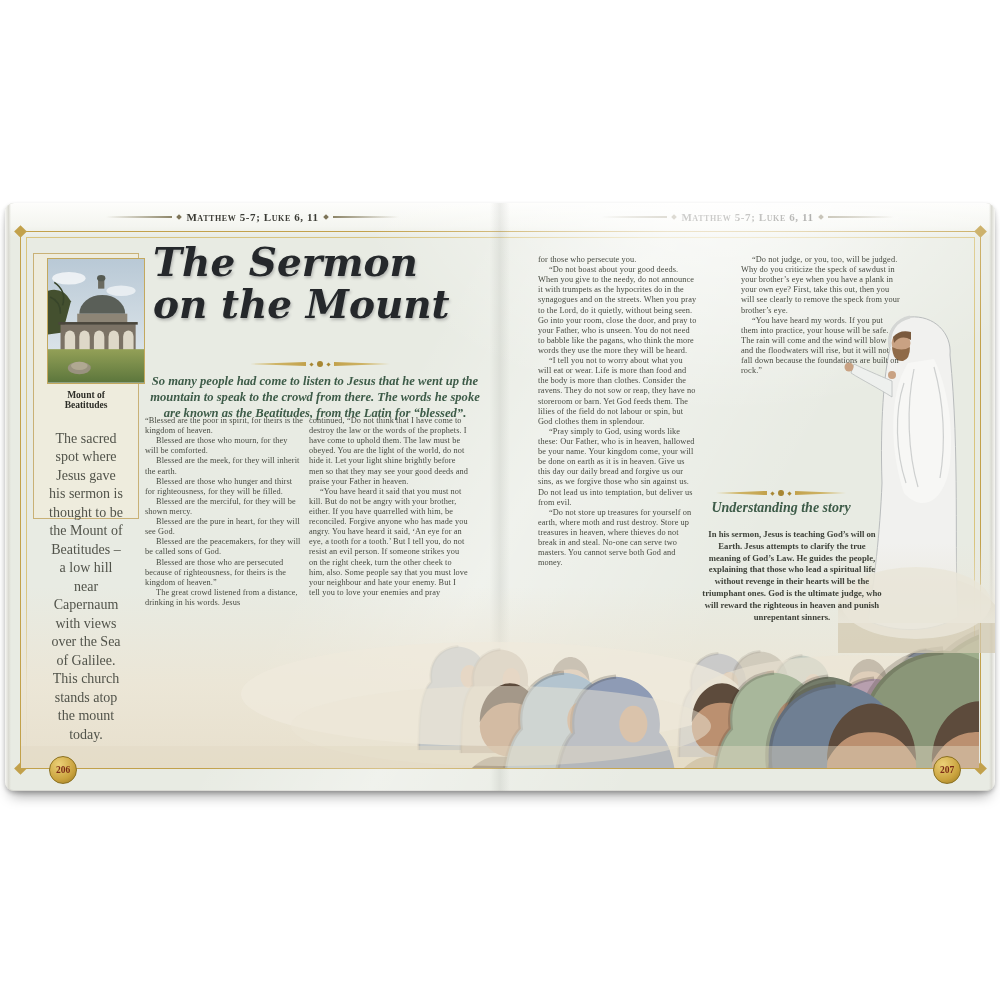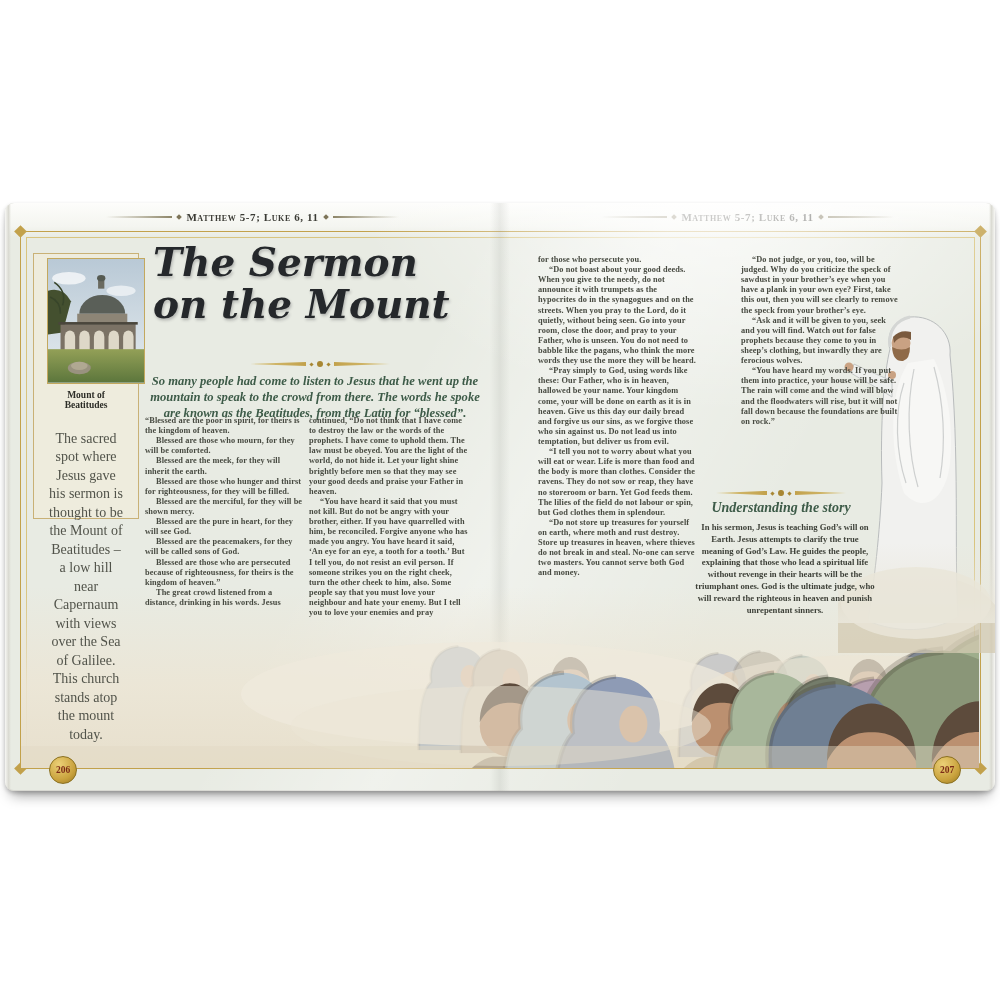--- a/index.html
+++ b/index.html
@@ -65,32 +65,32 @@
   .orn .dot{width:6px;height:6px;border-radius:50%;background:var(--gold-dark);}
   .orn .mini{width:3px;height:3px;background:var(--gold-dark);transform:rotate(45deg);}
   .orn-title{position:absolute;left:240px;top:158px;width:150px;}
   .orn-under{position:absolute;left:711px;top:287px;width:130px;}
 
   .intro{position:absolute;left:140px;top:170px;width:340px;margin:0;text-align:center;z-index:3;
     font-style:italic;font-weight:700;font-size:12.6px;line-height:1.28;color:var(--green);}
 
   
   .col{position:absolute;z-index:3;font-size:8.3px;line-height:1.22;color:var(--body-ink);
-    letter-spacing:.1px;font-weight:bold;}
+    letter-spacing:.1px;}
   .col p{margin:0;}
   .col p.indent{text-indent:11px;}
   .col1{left:140px;top:213px;width:158px;}
   .col2{left:304px;top:213px;width:159px;}
   .col3{left:533px;top:52px;width:159px;}
   .col4{left:736px;top:52px;width:160px;}
 
   
   .under-head{position:absolute;left:688px;top:297px;width:176px;margin:0;text-align:center;z-index:3;
     font-style:italic;font-weight:700;font-size:14px;color:var(--green);}
-  .under-body{position:absolute;left:686px;top:315px;width:180px;margin:4px;text-align:center;z-index:3;
+  .under-body{position:absolute;left:686px;top:315px;width:180px;margin:11px;text-align:center;z-index:3;
     font-size:8.7px;line-height:1.36;color:#3d4038;font-weight:600;}
 
   
   .badge{position:absolute;width:26px;height:26px;border-radius:50%;z-index:6;
     background:radial-gradient(circle at 35% 28%, #ecd077, #c9a23d 62%, #97771f);
     border:1px solid #8a7020;display:flex;align-items:center;justify-content:center;
     font-weight:700;font-size:9.5px;color:#7c2a16;}
   .badge-l{left:44px;top:553px;} .badge-r{left:928px;top:553px;}
 
   .crowd{position:absolute;left:16px;bottom:23px;width:958px;height:182px;z-index:1;}
@@ -301,27 +301,26 @@
         <p class="indent">Blessed are those who are persecuted because of righteousness, for theirs is the kingdom of heaven.”</p>
         <p class="indent">The great crowd listened from a distance, drinking in his words. Jesus</p>
       </div>
     <div class="col col2">
         <p>continued, “Do not think that I have come to destroy the law or the words of the prophets. I have come to uphold them. The law must be obeyed. You are the light of the world, do not hide it. Let your light shine brightly before men so that they may see your good deeds and praise your Father in heaven.</p>
         <p class="indent">“You have heard it said that you must not kill. But do not be angry with your brother, either. If you have quarrelled with him, be reconciled. Forgive anyone who has made you angry. You have heard it said, ‘An eye for an eye, a tooth for a tooth.’ But I tell you, do not resist an evil person. If someone strikes you on the right cheek, turn the other cheek to him, also. Some people say that you must love your neighbour and hate your enemy. But I tell you to love your enemies and pray</p>
       </div>
     <div class="col col3">
         <p>for those who persecute you.</p>
         <p class="indent">“Do not boast about your good deeds. When you give to the needy, do not announce it with trumpets as the hypocrites do in the synagogues and on the streets. When you pray to the Lord, do it quietly, without being seen. Go into your room, close the door, and pray to your Father, who is unseen. You do not need to babble like the pagans, who think the more words they use the more they will be heard.</p>
+        <p class="indent">“I tell you not to worry about what you will eat or wear. Life is more than food and the body is more than clothes. Consider the ravens. They do not sow or reap, they have no storeroom or barn. Yet God feeds them. The lilies of the field do not labour or spin, but God clothes them in splendour.</p>
         <p class="indent">“Pray simply to God, using words like these: Our Father, who is in heaven, hallowed be your name. Your kingdom come, your will be done on earth as it is in heaven. Give us this day our daily bread and forgive us our sins, as we forgive those who sin against us. Do not lead us into temptation, but deliver us from evil.</p>
-        <p class="indent">“I tell you not to worry about what you will eat or wear. Life is more than food and the body is more than clothes. Consider the ravens. They do not sow or reap, they have no storeroom or barn. Yet God feeds them. The lilies of the field do not labour or spin, but God clothes them in splendour.</p>
         <p class="indent">“Do not store up treasures for yourself on earth, where moth and rust destroy. Store up treasures in heaven, where thieves do not break in and steal. No-one can serve two masters. You cannot serve both God and money.</p>
       </div>
     <div class="col col4">
         <p class="indent">“Do not judge, or you, too, will be judged. Why do you criticize the speck of sawdust in your brother’s eye when you have a plank in your own eye? First, take this out, then you will see clearly to remove the speck from your brother’s eye.</p>
-        <p class="indent">“Ask and it will be given to you, seek and you will find. Watch out for false prophets because they come to you in sheep’s clothing, but inwardly they are ferocious wolves.</p>
         <p class="indent">“You have heard my words. If you put them into practice, your house will be safe. The rain will come and the wind will blow and the floodwaters will rise, but it will not fall down because the foundations are built on rock.”</p>
       </div>
 
     <div class="orn orn-under">
       <span class="barL"></span>
         <span class="mini"></span>
         <span class="dot"></span>
         <span class="mini"></span>
         <span class="barR"></span>
     </div>

